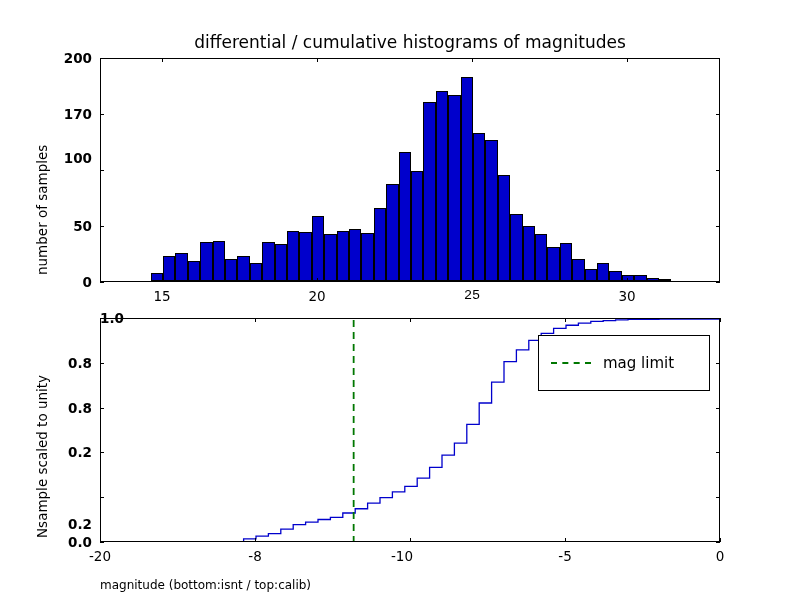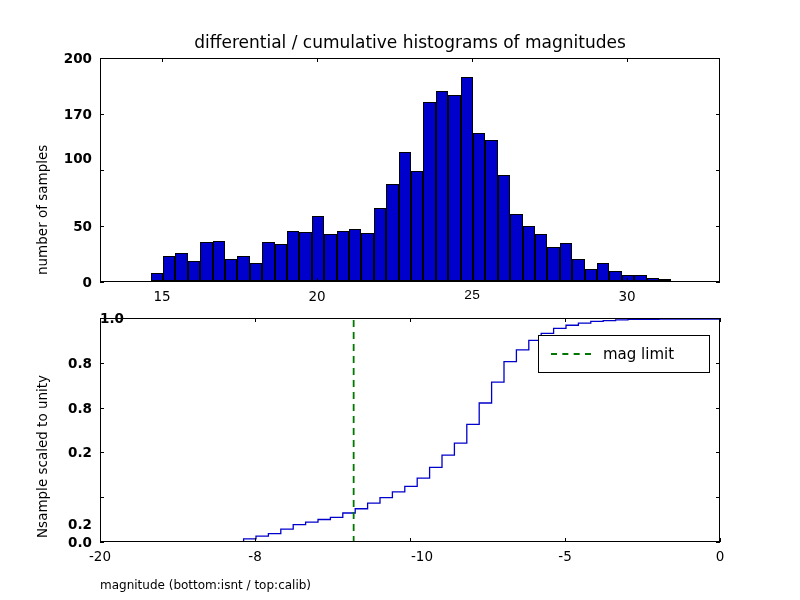--- a/index.html
+++ b/index.html
@@ -112,21 +112,21 @@
     box-sizing: border-box;
   }
   #legend {
     position: absolute;
     box-sizing: border-box;
     border: 1px solid #000000;
     background: #ffffff;
     left: 437px;
     top: 16px;
     width: 172px;
-    height: 38px;
+    height: 56px;
     display: flex;
     align-items: center;
     padding-left: 12px;
   }
   #legend-line {
     width: 40px;
     height: 0;
     border-top: 2px dashed #007700;
     margin-right: 12px;
   }
@@ -234,21 +234,21 @@
       <div class="tick-mark ytick-mark" style="left: 716px; top: 58px;"></div>
       <div class="tick-label ytick-label" style="left: 92px; top: 58px; transform: translate(-100%, -50%);">200</div>
       <div class="tick-mark xtick-mark" style="left: 100px; top: 538px;"></div>
       <div class="tick-mark xtick-mark" style="left: 100px; top: 318px;"></div>
       <div class="tick-label xtick-label" style="left: 100px; top: 548px;">-20</div>
       <div class="tick-mark xtick-mark" style="left: 255px; top: 538px;"></div>
       <div class="tick-mark xtick-mark" style="left: 255px; top: 318px;"></div>
       <div class="tick-label xtick-label" style="left: 255px; top: 548px;">-8</div>
       <div class="tick-mark xtick-mark" style="left: 410px; top: 538px;"></div>
       <div class="tick-mark xtick-mark" style="left: 410px; top: 318px;"></div>
-      <div class="tick-label xtick-label" style="left: 422px; top: 548px;">-10</div>
+      <div class="tick-label xtick-label" style="left: 402px; top: 548px;">-10</div>
       <div class="tick-mark xtick-mark" style="left: 565px; top: 538px;"></div>
       <div class="tick-mark xtick-mark" style="left: 565px; top: 318px;"></div>
       <div class="tick-label xtick-label" style="left: 565px; top: 548px;">-5</div>
       <div class="tick-mark xtick-mark" style="left: 720px; top: 538px;"></div>
       <div class="tick-mark xtick-mark" style="left: 720px; top: 318px;"></div>
       <div class="tick-label xtick-label" style="left: 720px; top: 548px;">0</div>
       <div class="tick-mark ytick-mark" style="left: 100px; top: 542px;"></div>
       <div class="tick-mark ytick-mark" style="left: 716px; top: 542px;"></div>
       <div class="tick-label ytick-label" style="left: 92px; top: 542px; transform: translate(-100%, -50%);">0.0</div>
       <div class="tick-mark ytick-mark" style="left: 100px; top: 497.2px;"></div>

